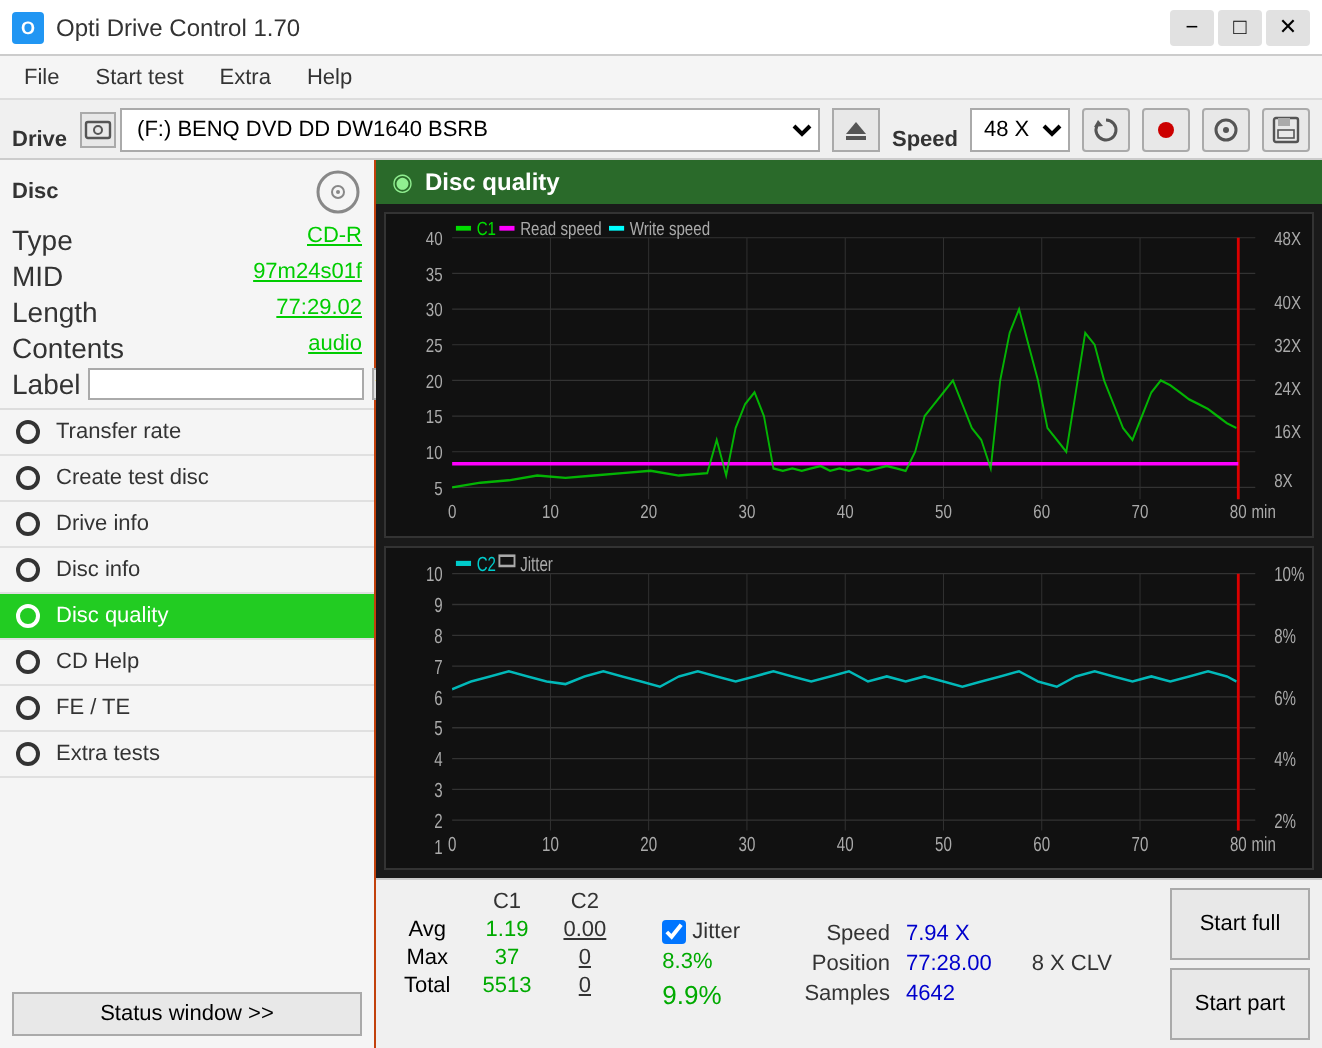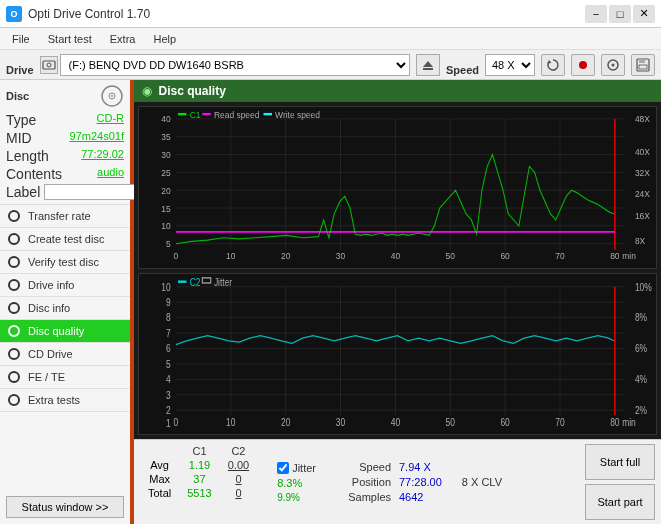--- a/index.html
+++ b/index.html
@@ -23,21 +23,21 @@
     .drive-select { flex: 1; height: 22px; border: 1px solid #aaa; background: white; font-size: 11px; padding: 0 4px; }
     .eject-btn { width: 24px; height: 22px; border: 1px solid #aaa; background: #e8e8e8; cursor: pointer; display: flex; align-items: center; justify-content: center; font-size: 11px; }
     .speed-label { font-size: 11px; font-weight: bold; color: #333; }
     .speed-select { width: 50px; height: 22px; border: 1px solid #aaa; background: white; font-size: 11px; padding: 0 2px; }
     .icon-btn { width: 24px; height: 22px; border: 1px solid #aaa; background: #e8e8e8; cursor: pointer; display: flex; align-items: center; justify-content: center; border-radius: 2px; }
 
     
     .main { display: flex; height: calc(524px - 80px); }
 
     
-    .left-panel { width: 134px; background: #f5f5f5; border-right: 4px solid #c2410c; display: flex; flex-direction: column; }
+    .left-panel { width: 188px; background: #f5f5f5; border-right: 1px solid #c2410c; display: flex; flex-direction: column; }
 
     
     .disc-section { padding: 4px 6px; border-bottom: 1px solid #ddd; }
     .disc-header { display: flex; align-items: center; justify-content: space-between; margin-bottom: 4px; }
     .disc-title { font-size: 11px; font-weight: bold; color: #333; }
     .disc-icon { width: 24px; height: 24px; }
     .disc-info-row { display: flex; justify-content: space-between; margin-bottom: 2px; }
     .disc-info-label { color: #333; font-size: 14px; }
     .disc-info-value { color: #00cc00; font-size: 11px; text-decoration: underline; }
     .label-row { display: flex; align-items: center; gap: 4px; margin-top: 2px; }
@@ -198,37 +198,33 @@
     <div class="nav-item">
       <span class="nav-circle"></span>
       <span>Transfer rate</span>
     </div>
     <div class="nav-item">
       <span class="nav-circle"></span>
       <span>Create test disc</span>
     </div>
     <div class="nav-item">
       <span class="nav-circle"></span>
-      <span>Verify test disc</span>
-    </div>
-    <div class="nav-item">
-      <span class="nav-circle"></span>
       <span>Drive info</span>
     </div>
     <div class="nav-item">
       <span class="nav-circle"></span>
       <span>Disc info</span>
     </div>
     <div class="nav-item active">
       <span class="nav-circle" style="border-color:white;"></span>
       <span>Disc quality</span>
     </div>
     <div class="nav-item">
       <span class="nav-circle"></span>
-      <span>CD Drive</span>
+      <span>CD Help</span>
     </div>
     <div class="nav-item">
       <span class="nav-circle"></span>
       <span>FE / TE</span>
     </div>
     <div class="nav-item">
       <span class="nav-circle"></span>
       <span>Extra tests</span>
     </div>
 
@@ -401,21 +397,21 @@
         </tbody>
           </table>
       </div>
 
       <div style="display:flex;flex-direction:column;justify-content:center;gap:3px;">
         <div class="checkbox-row">
           <input type="checkbox" checked="" style="width: 12px; height: 12px;">
           <span>Jitter</span>
         </div>
         <div style="font-size:11px;color:#00aa00;">8.3%</div>
-        <div style="font-size:10px;color:#00aa00;">9.9%</div>
+        <div style="font-size:13px;color:#00aa00;">9.9%</div>
       </div>
 
       <div style="display:flex;flex-direction:column;justify-content:center;gap:3px;">
         <div class="stats-row">
           <span class="stats-label">Speed</span>
           <span class="stats-value">7.94 X</span>
         </div>
         <div class="stats-row">
           <span class="stats-label">Position</span>
           <span class="stats-value">77:28.00</span>

